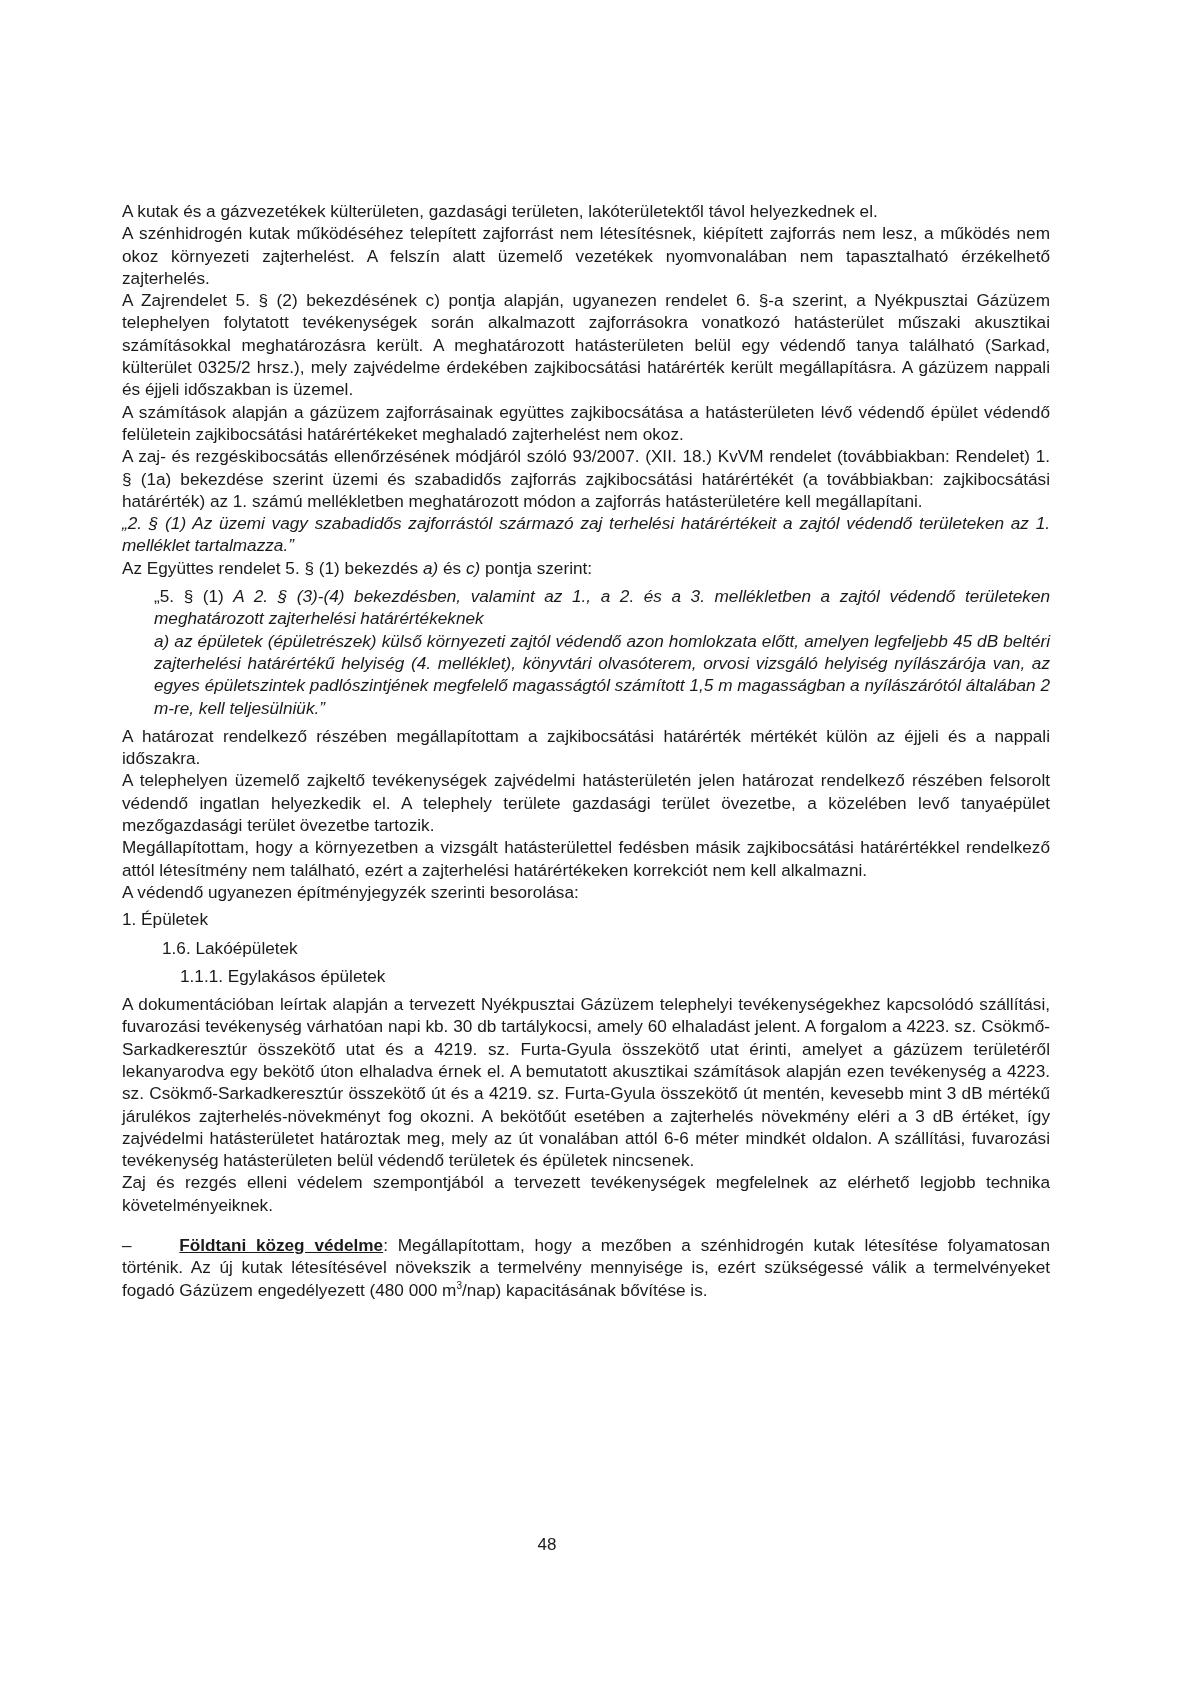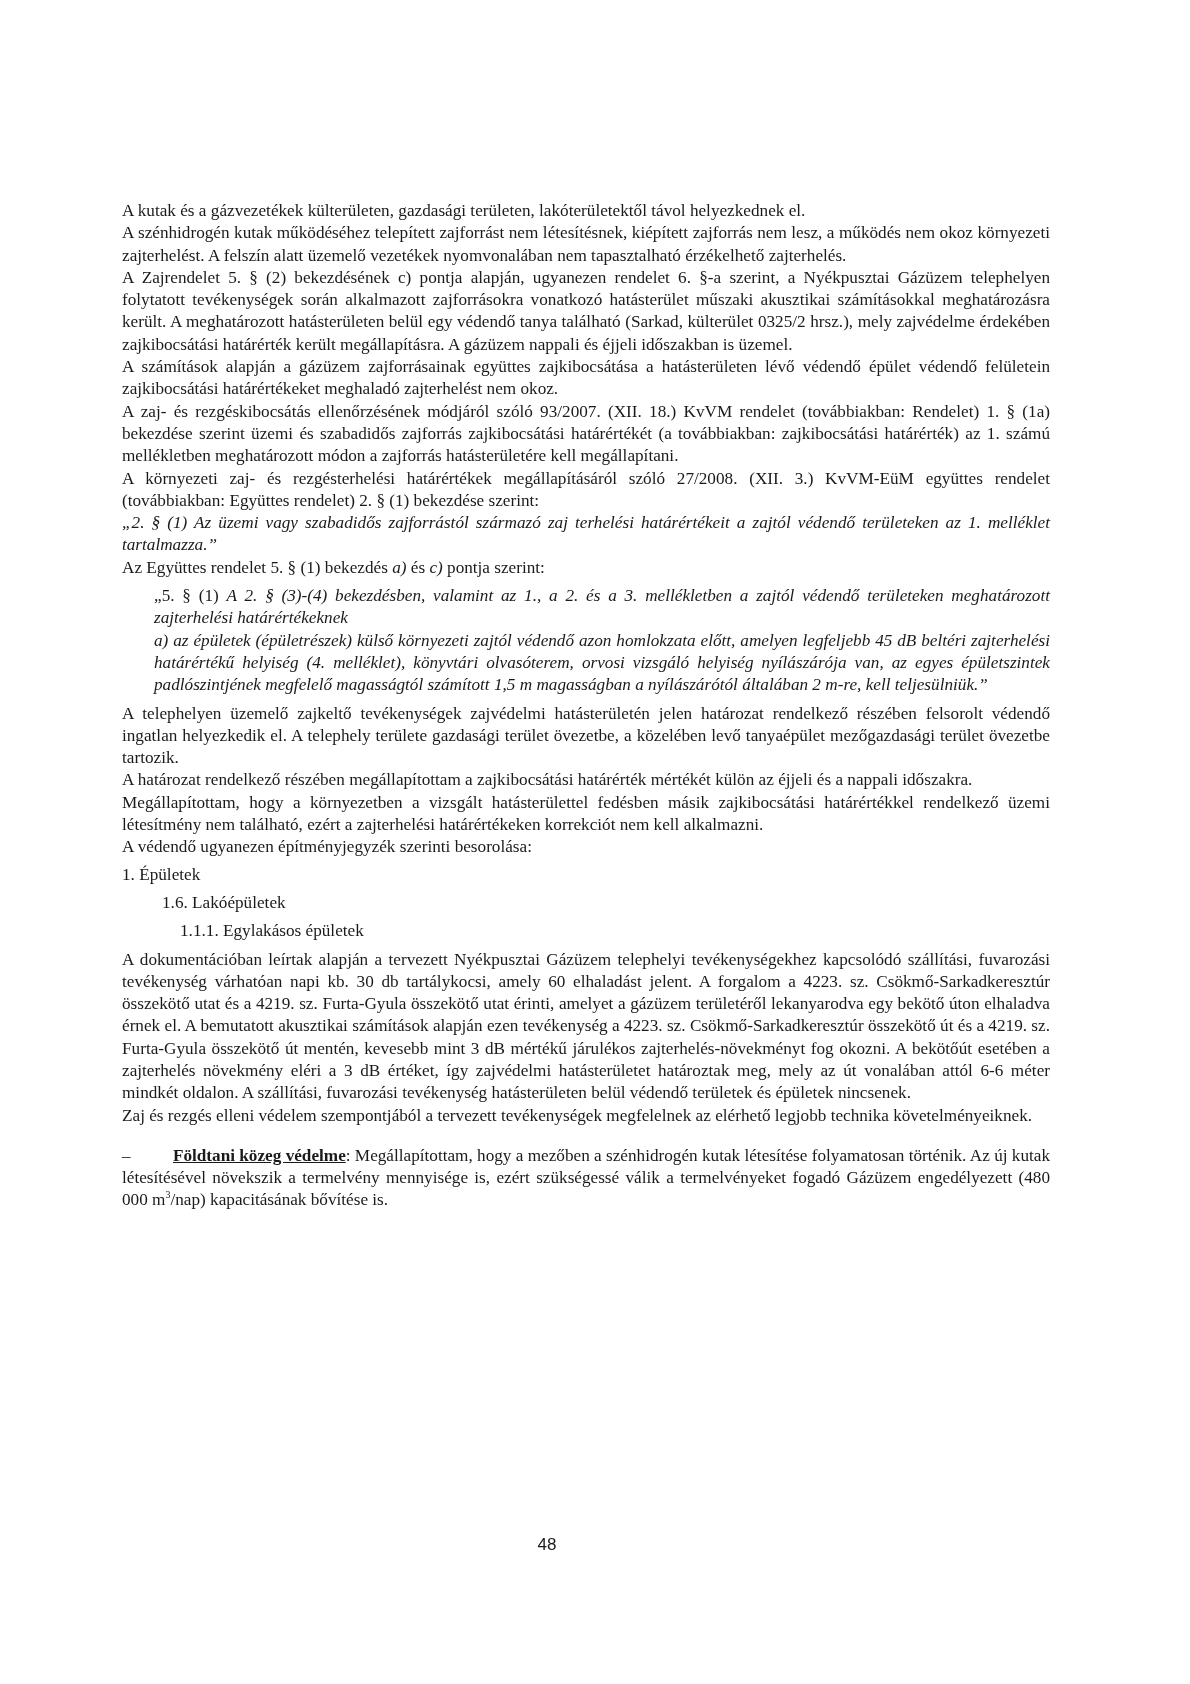--- a/index.html
+++ b/index.html
@@ -1,19 +1,19 @@
 <!DOCTYPE html>
 <html><head>
   <meta charset="utf-8">
   <style>
     html, body { margin: 0; padding: 0; background: #ffffff; }
     body { width: 1190px; height: 1684px; position: relative; overflow: hidden; }
     .page {
       position: absolute; left: 122px; top: 200px; width: 928px;
-      font-family: Liberation Serif, serif;
+      font-family: Liberation Sans, sans-serif;
       font-size: 17.2px; line-height: 22.3px; color: #1a1a1a;
     }
     .page p { margin: 0; text-align: justify; }
     .quote { margin: 6px 0 6px 32px; font-style: italic; text-align: justify; }
     .quote .up { font-style: normal; }
     .gap { margin-top: 6px !important; }
     .l1 { margin-top: 5px !important; }
     .l2 { padding-left: 40px; margin-top: 6px !important; }
     .l3 { padding-left: 58px; margin-top: 6px !important; }
     .after-list { margin-top: 6px !important; }
@@ -28,30 +28,29 @@
   </style>
 </head>
 <body>
 
 <div class="page">
   <p>A kutak és a gázvezetékek külterületen, gazdasági területen, lakóterületektől távol helyezkednek el.</p>
   <p>A szénhidrogén kutak működéséhez telepített zajforrást nem létesítésnek, kiépített zajforrás nem lesz, a működés nem okoz környezeti zajterhelést. A felszín alatt üzemelő vezetékek nyomvonalában nem tapasztalható érzékelhető zajterhelés.</p>
   <p>A Zajrendelet 5. § (2) bekezdésének c) pontja alapján, ugyanezen rendelet 6. §-a szerint, a Nyékpusztai Gázüzem telephelyen folytatott tevékenységek során alkalmazott zajforrásokra vonatkozó hatásterület műszaki akusztikai számításokkal meghatározásra került. A meghatározott hatásterületen belül egy védendő tanya található (Sarkad, külterület 0325/2 hrsz.), mely zajvédelme érdekében zajkibocsátási határérték került megállapításra. A gázüzem nappali és éjjeli időszakban is üzemel.</p>
   <p>A számítások alapján a gázüzem zajforrásainak együttes zajkibocsátása a hatásterületen lévő védendő épület védendő felületein zajkibocsátási határértékeket meghaladó zajterhelést nem okoz.</p>
   <p>A zaj- és rezgéskibocsátás ellenőrzésének módjáról szóló 93/2007. (XII. 18.) KvVM rendelet (továbbiakban: Rendelet) 1. § (1a) bekezdése szerint üzemi és szabadidős zajforrás zajkibocsátási határértékét (a továbbiakban: zajkibocsátási határérték) az 1. számú mellékletben meghatározott módon a zajforrás hatásterületére kell megállapítani.</p>
-  <p>A környezeti zaj- és rezgésterhelési határértékek megállapításáról szóló 27/2008. (XII. 3.) KvVM-EüM együttes rendelet (továbbiakban: Együttes rendelet) 2. § (1) bekezdése szerint:</p>
   <p class="quote">„2. § (1) Az üzemi vagy szabadidős zajforrástól származó zaj terhelési határértékeit a zajtól védendő területeken az 1. melléklet tartalmazza.”</p>
   <p><span>Az Együttes rendelet 5. § (1) bekezdés </span><span class="it">a)</span><span> és </span><span class="it">c)</span><span> pontja szerint:</span></p>
   <div class="quote">
     <div><span class="up">„5. § (1) </span><span>A 2. § (3)-(4) bekezdésben, valamint az 1., a 2. és a 3. mellékletben a zajtól védendő területeken meghatározott zajterhelési határértékeknek</span></div>
     <div>a) az épületek (épületrészek) külső környezeti zajtól védendő azon homlokzata előtt, amelyen legfeljebb 45 dB beltéri zajterhelési határértékű helyiség (4. melléklet), könyvtári olvasóterem, orvosi vizsgáló helyiség nyílászárója van, az egyes épületszintek padlószintjének megfelelő magasságtól számított 1,5 m magasságban a nyílászárótól általában 2 m-re, kell teljesülniük.”</div>
   </div>
+  <p>A határozat rendelkező részében megállapítottam a zajkibocsátási határérték mértékét külön az éjjeli és a nappali időszakra.</p>
   <p>A telephelyen üzemelő zajkeltő tevékenységek zajvédelmi hatásterületén jelen határozat rendelkező részében felsorolt védendő ingatlan helyezkedik el. A telephely területe gazdasági terület övezetbe, a közelében levő tanyaépület mezőgazdasági terület övezetbe tartozik.</p>
-  <p>A határozat rendelkező részében megállapítottam a zajkibocsátási határérték mértékét külön az éjjeli és a nappali időszakra.</p>
-  <p>Megállapítottam, hogy a környezetben a vizsgált hatásterülettel fedésben másik zajkibocsátási határértékkel rendelkező üzemi létesítmény nem található, ezért a zajterhelési határértékeken korrekciót nem kell alkalmazni.</p>
+  <p>Megállapítottam, hogy a környezetben a vizsgált hatásterülettel fedésben másik zajkibocsátási határértékkel rendelkező attól létesítmény nem található, ezért a zajterhelési határértékeken korrekciót nem kell alkalmazni.</p>
   <p>A védendő ugyanezen építményjegyzék szerinti besorolása:</p>
   <p class="l1">1. Épületek</p>
   <p class="l2">1.6. Lakóépületek</p>
   <p class="l3">1.1.1. Egylakásos épületek</p>
   <p class="gap">A dokumentációban leírtak alapján a tervezett Nyékpusztai Gázüzem telephelyi tevékenységekhez kapcsolódó szállítási, fuvarozási tevékenység várhatóan napi kb. 30 db tartálykocsi, amely 60 elhaladást jelent. A forgalom a 4223. sz. Csökmő-Sarkadkeresztúr összekötő utat és a 4219. sz. Furta-Gyula összekötő utat érinti, amelyet a gázüzem területéről lekanyarodva egy bekötő úton elhaladva érnek el. A bemutatott akusztikai számítások alapján ezen tevékenység a 4223. sz. Csökmő-Sarkadkeresztúr összekötő út és a 4219. sz. Furta-Gyula összekötő út mentén, kevesebb mint 3 dB mértékű járulékos zajterhelés-növekményt fog okozni. A bekötőút esetében a zajterhelés növekmény eléri a 3 dB értéket, így zajvédelmi hatásterületet határoztak meg, mely az út vonalában attól 6-6 méter mindkét oldalon. A szállítási, fuvarozási tevékenység hatásterületen belül védendő területek és épületek nincsenek.</p>
   <p>Zaj és rezgés elleni védelem szempontjából a tervezett tevékenységek megfelelnek az elérhető legjobb technika követelményeiknek.</p>
   <p class="section"><span>– </span><span class="head">Földtani közeg védelme</span><span>:</span><span> Megállapítottam, hogy a mezőben a szénhidrogén kutak létesítése folyamatosan történik. Az új kutak létesítésével növekszik a termelvény mennyisége is, ezért szükségessé válik a termelvényeket fogadó Gázüzem engedélyezett (480 000 m</span><sup>3</sup><span>/nap) kapacitásának bővítése is.</span></p>
 </div>
 
 <div class="pagenum">48</div>

